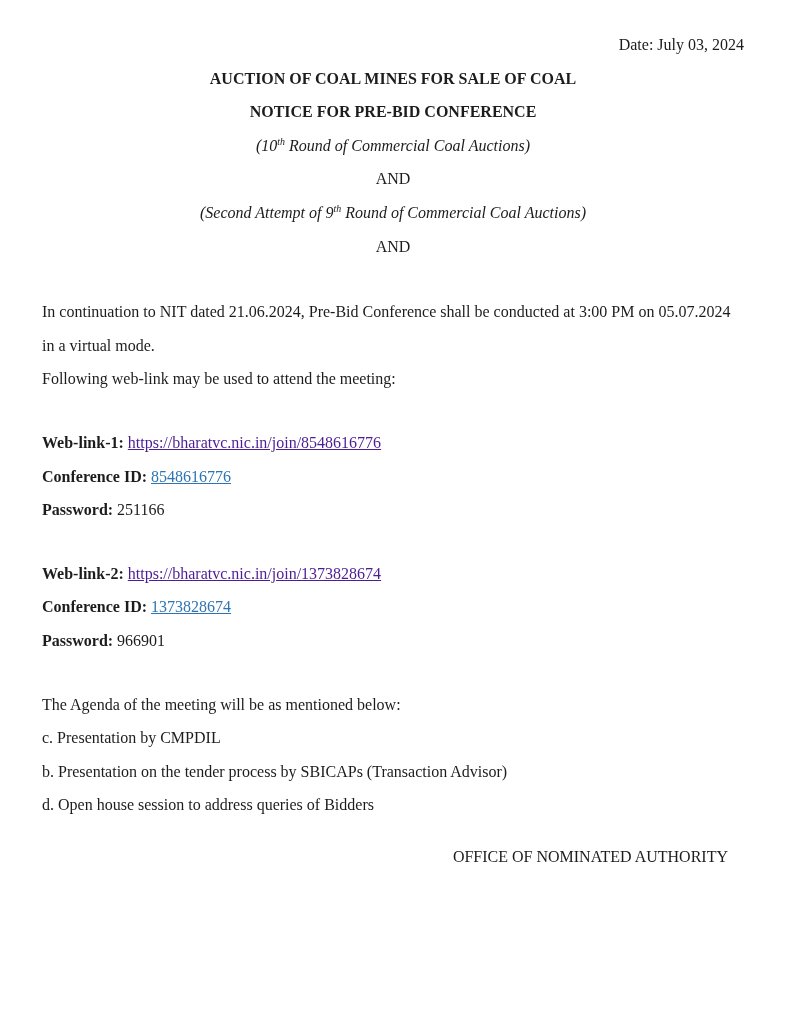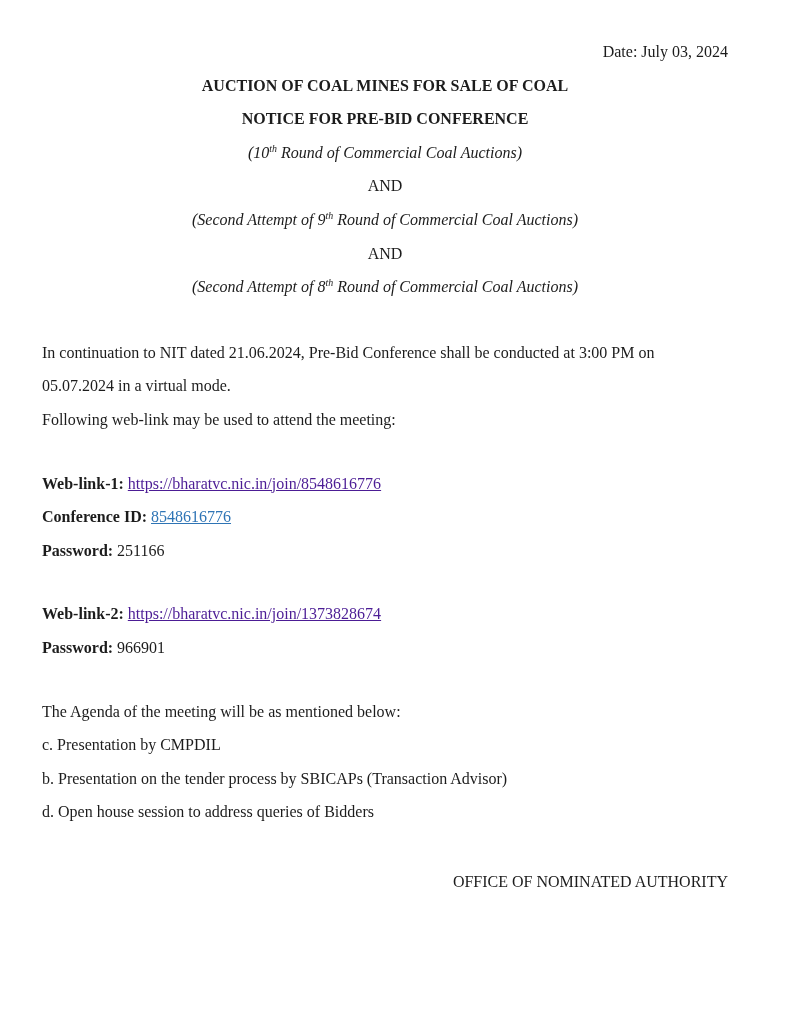--- a/index.html
+++ b/index.html
@@ -4,24 +4,24 @@
 <style>
   html, body {
     margin: 0;
     padding: 0;
     background: #ffffff;
   }
   .page {
     position: relative;
     width: 796px;
     height: 888px;
-    margin: 15px auto;
+    margin: 8px auto;
     background: #ffffff;
     box-sizing: border-box;
-    padding: 20px 68px 0 42px;
+    padding: 20px 52px 0 42px;
     font-family: "Liberation Serif", "DejaVu Serif", serif;
     font-size: 16px;
     color: #1c1c1c;
     overflow: hidden;
   }
   .line { line-height: 2.1; }
   .date-line {
     text-align: right;
     line-height: 2.1;
   }
@@ -54,55 +54,55 @@
     cursor: pointer;
   }
   .id-link {
     color: var(--link-blue, #2e74b5);
     text-decoration: underline;
     cursor: pointer;
   }
   .footer-line {
     position: absolute;
     right: 68px;
-    bottom: 10px;
+    bottom: 28px;
     line-height: 1.4;
     text-align: right;
   }
 </style>
 </head>
 <body>
 
 <div class="page">
 
   <div class="date-line">Date: July 03, 2024</div>
 
   <div class="title-block">
     <div class="line bold">AUCTION OF COAL MINES FOR SALE OF COAL</div>
     <div class="line bold">NOTICE FOR PRE-BID CONFERENCE</div>
     <div class="line italic"><span>(10</span><sup>th</sup><span> Round of Commercial Coal Auctions)</span></div>
     <div class="line">AND</div>
     <div class="line italic"><span>(Second Attempt of 9</span><sup>th</sup><span> Round of Commercial Coal Auctions)</span></div>
     <div class="line">AND</div>
-    <div class="line italic"><span>(Second Attempt of 8</span><sup>th</sup><span> Round of Commercial Coal Auctions)</span></div>
   </div>
 
   <div class="body-block">
     <div>In continuation to NIT dated 21.06.2024, Pre-Bid Conference shall be conducted at 3:00 PM on 05.07.2024 in a virtual mode.</div>
     <div>Following web-link may be used to attend the meeting:</div>
   </div>
 
   <div class="weblink-block">
     <div class="line"><span class="bold">Web-link-1:</span> <a class="url-link">https://bharatvc.nic.in/join/8548616776</a></div>
     <div class="line"><span class="bold">Conference ID:</span> <a class="id-link">8548616776</a></div>
     <div class="line"><span class="bold">Password:</span> <span>251166</span></div>
   </div>
 
   <div class="weblink-block">
     <div class="line"><span class="bold">Web-link-2:</span> <a class="url-link">https://bharatvc.nic.in/join/1373828674</a></div>
+    <div class="line"><span class="bold">Conference ID:</span> <a class="id-link">1373828674</a></div>
     <div class="line"><span class="bold">Password:</span> <span>966901</span></div>
   </div>
 
   <div class="agenda-block">
     <div class="line">The Agenda of the meeting will be as mentioned below:</div>
     <div class="line">c. Presentation by CMPDIL</div>
     <div class="line">b. Presentation on the tender process by SBICAPs (Transaction Advisor)</div>
     <div class="line">d. Open house session to address queries of Bidders</div>
   </div>
 

